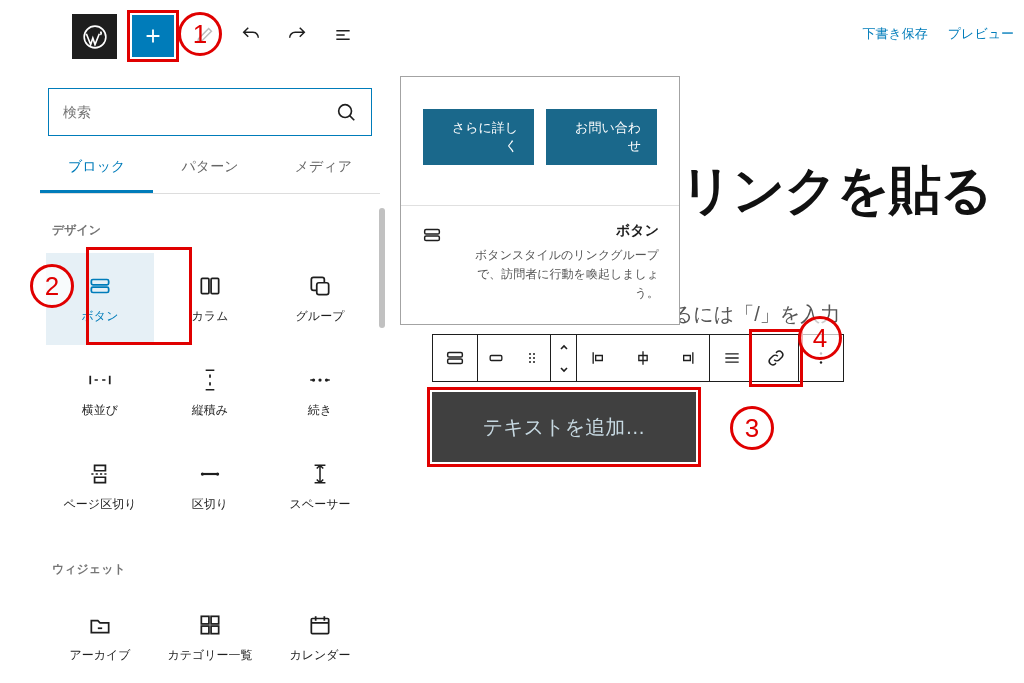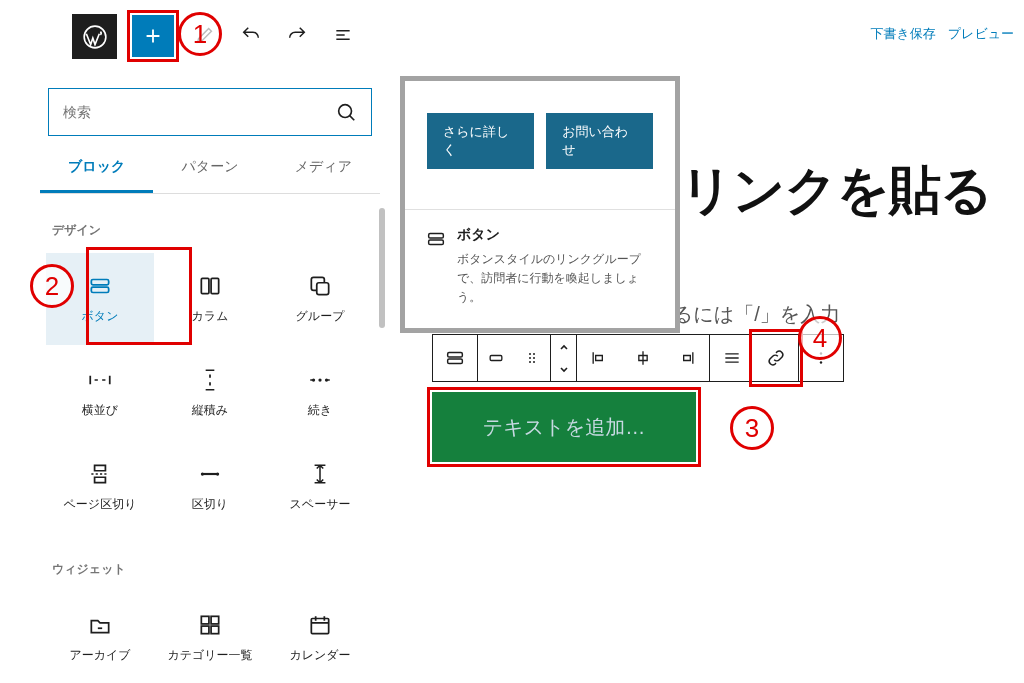--- a/index.html
+++ b/index.html
@@ -70,21 +70,21 @@
       align-items: center;
       justify-content: center;
       cursor: pointer;
     }
 
     .top-actions {
       position: absolute;
       right: 10px;
       top: 25px;
       display: flex;
-      gap: 12px;
+      gap: 20px;
       font-size: 13px;
     }
     .top-actions a { color: #007cba; text-decoration: none; cursor: pointer; }
 
     
     .left-panel {
       position: absolute;
       left: 40px;
       top: 88px;
       width: 340px;
@@ -115,21 +115,20 @@
       flex: 1;
       text-align: center;
       padding: 10px 0 14px;
       font-size: 14px;
       cursor: pointer;
       color: #666;
     }
     .inserter-tab.active {
       color: #007cba;
       border-bottom: 3px solid #007cba;
-      font-weight: bold;
     }
 
     .scrollbar-fake {
       position: absolute;
       right: -5px;
       top: 120px;
       width: 6px;
       height: 120px;
       background: #c1c1c1;
       border-radius: 3px;
@@ -184,23 +183,24 @@
       top: 76px;
       right: 10px;
       bottom: 0;
     }
 
     .preview-card {
       position: absolute;
       top: 0;
       left: 0;
       width: 280px;
-      border: 5px solid #a3a3a3;
+      border: 1px solid #a3a3a3;
       background: #fff;
       z-index: 5;
+      text-align: right;
     }
     .preview-buttons {
       padding: 32px 22px 40px;
       display: flex;
       gap: 12px;
     }
     .preview-buttons .pbtn {
       background: #1a688b;
       color: #fff;
       padding: 10px 16px;
@@ -289,21 +289,21 @@
       pointer-events: none;
       z-index: 20;
     }
 
     .button-block {
       position: absolute;
       top: 316px;
       left: 32px;
       width: 264px;
       height: 70px;
-      background: #15803d;
+      background: #404040;
       color: #c7d9e2;
       display: flex;
       align-items: center;
       justify-content: center;
       font-size: 20px;
     }
     .button-block-hl {
       position: absolute;
       top: 311px;
       left: 27px;

